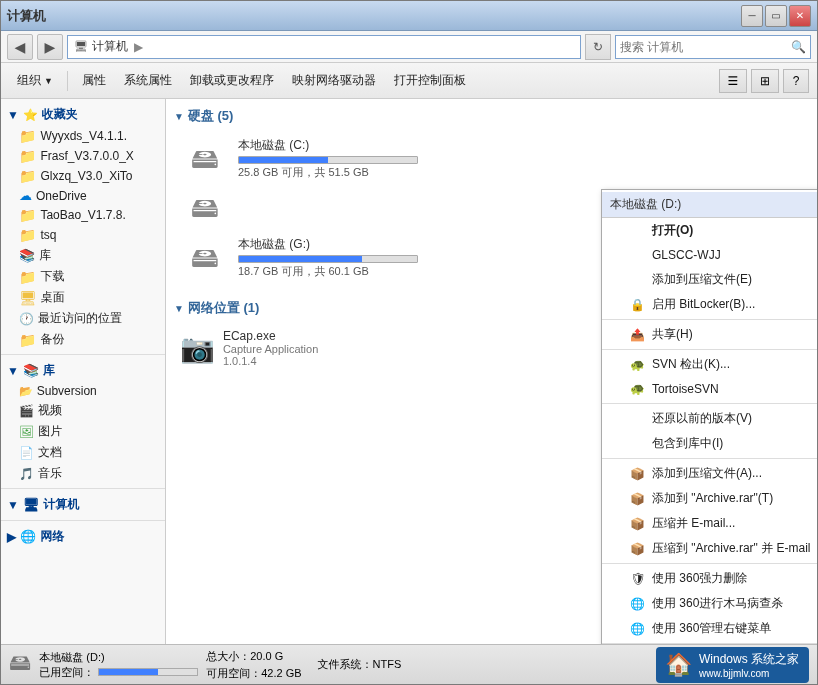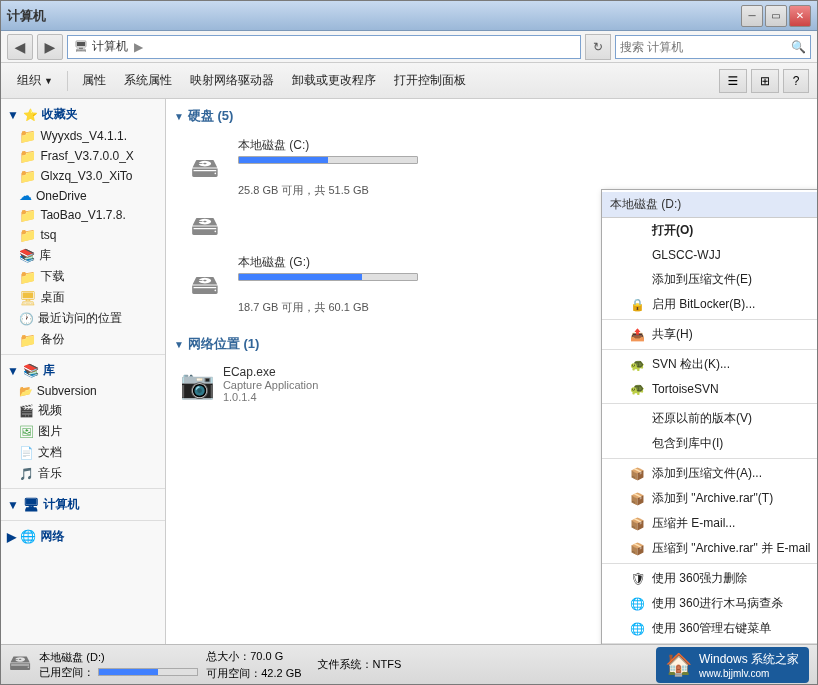--- a/index.html
+++ b/index.html
@@ -269,21 +269,21 @@
       overflow: hidden;
       width: 180px;
     }
     .progress-fill {
       height: 100%;
       background: #4080ff;
     }
     .drive-size {
       font-size: 11px;
       color: #555;
-      margin-top: 19px;
+      margin-top: 1px;
     }
 
     .network-section { margin-top: 8px; }
 
     .network-item {
       display: flex;
       align-items: center;
       gap: 8px;
       padding: 4px 6px;
       cursor: pointer;
@@ -422,24 +422,24 @@
       <span style="font-size:9px;">▼</span>
     </div>
     <div class="toolbar-sep"></div>
     <div class="toolbar-item">
       <span>属性</span>
     </div>
     <div class="toolbar-item">
       <span>系统属性</span>
     </div>
     <div class="toolbar-item">
+      <span>卸载或更改程序</span>
+    </div>
+    <div class="toolbar-item">
       <span>映射网络驱动器</span>
-    </div>
-    <div class="toolbar-item">
-      <span>卸载或更改程序</span>
     </div>
     <div class="toolbar-item">
       <span>打开控制面板</span>
     </div>
     <div class="toolbar-right">
       <div class="view-btn">☰</div>
       <div class="view-btn">⊞</div>
       <div style="width:26px;height:24px;border:1px solid #bbb;background:linear-gradient(to bottom,#eee,#ddd);display:flex;align-items:center;justify-content:center;cursor:pointer;">
         <span>?</span>
       </div>
@@ -688,21 +688,21 @@
         <span>本地磁盘 (D:)</span>
       </div>
       <div class="status-bar-inner">
         <span>已用空间：</span>
         <div class="status-progress">
           <div class="status-progress-fill"></div>
         </div>
       </div>
     </div>
     <div style="font-size:11px;display:flex;flex-direction:column;gap:2px;">
-      <span>总大小：70.0 G</span>
+      <span>总大小：20.0 G</span>
       <span>可用空间：42.2 GB</span>
     </div>
     <div style="font-size:11px;margin-left:8px;">
       <span>文件系统：NTFS</span>
     </div>
     <div class="status-right">
       <div class="watermark">
         <span class="watermark-icon">🏠</span>
         <div>
           <div>Windows 系统之家</div>

